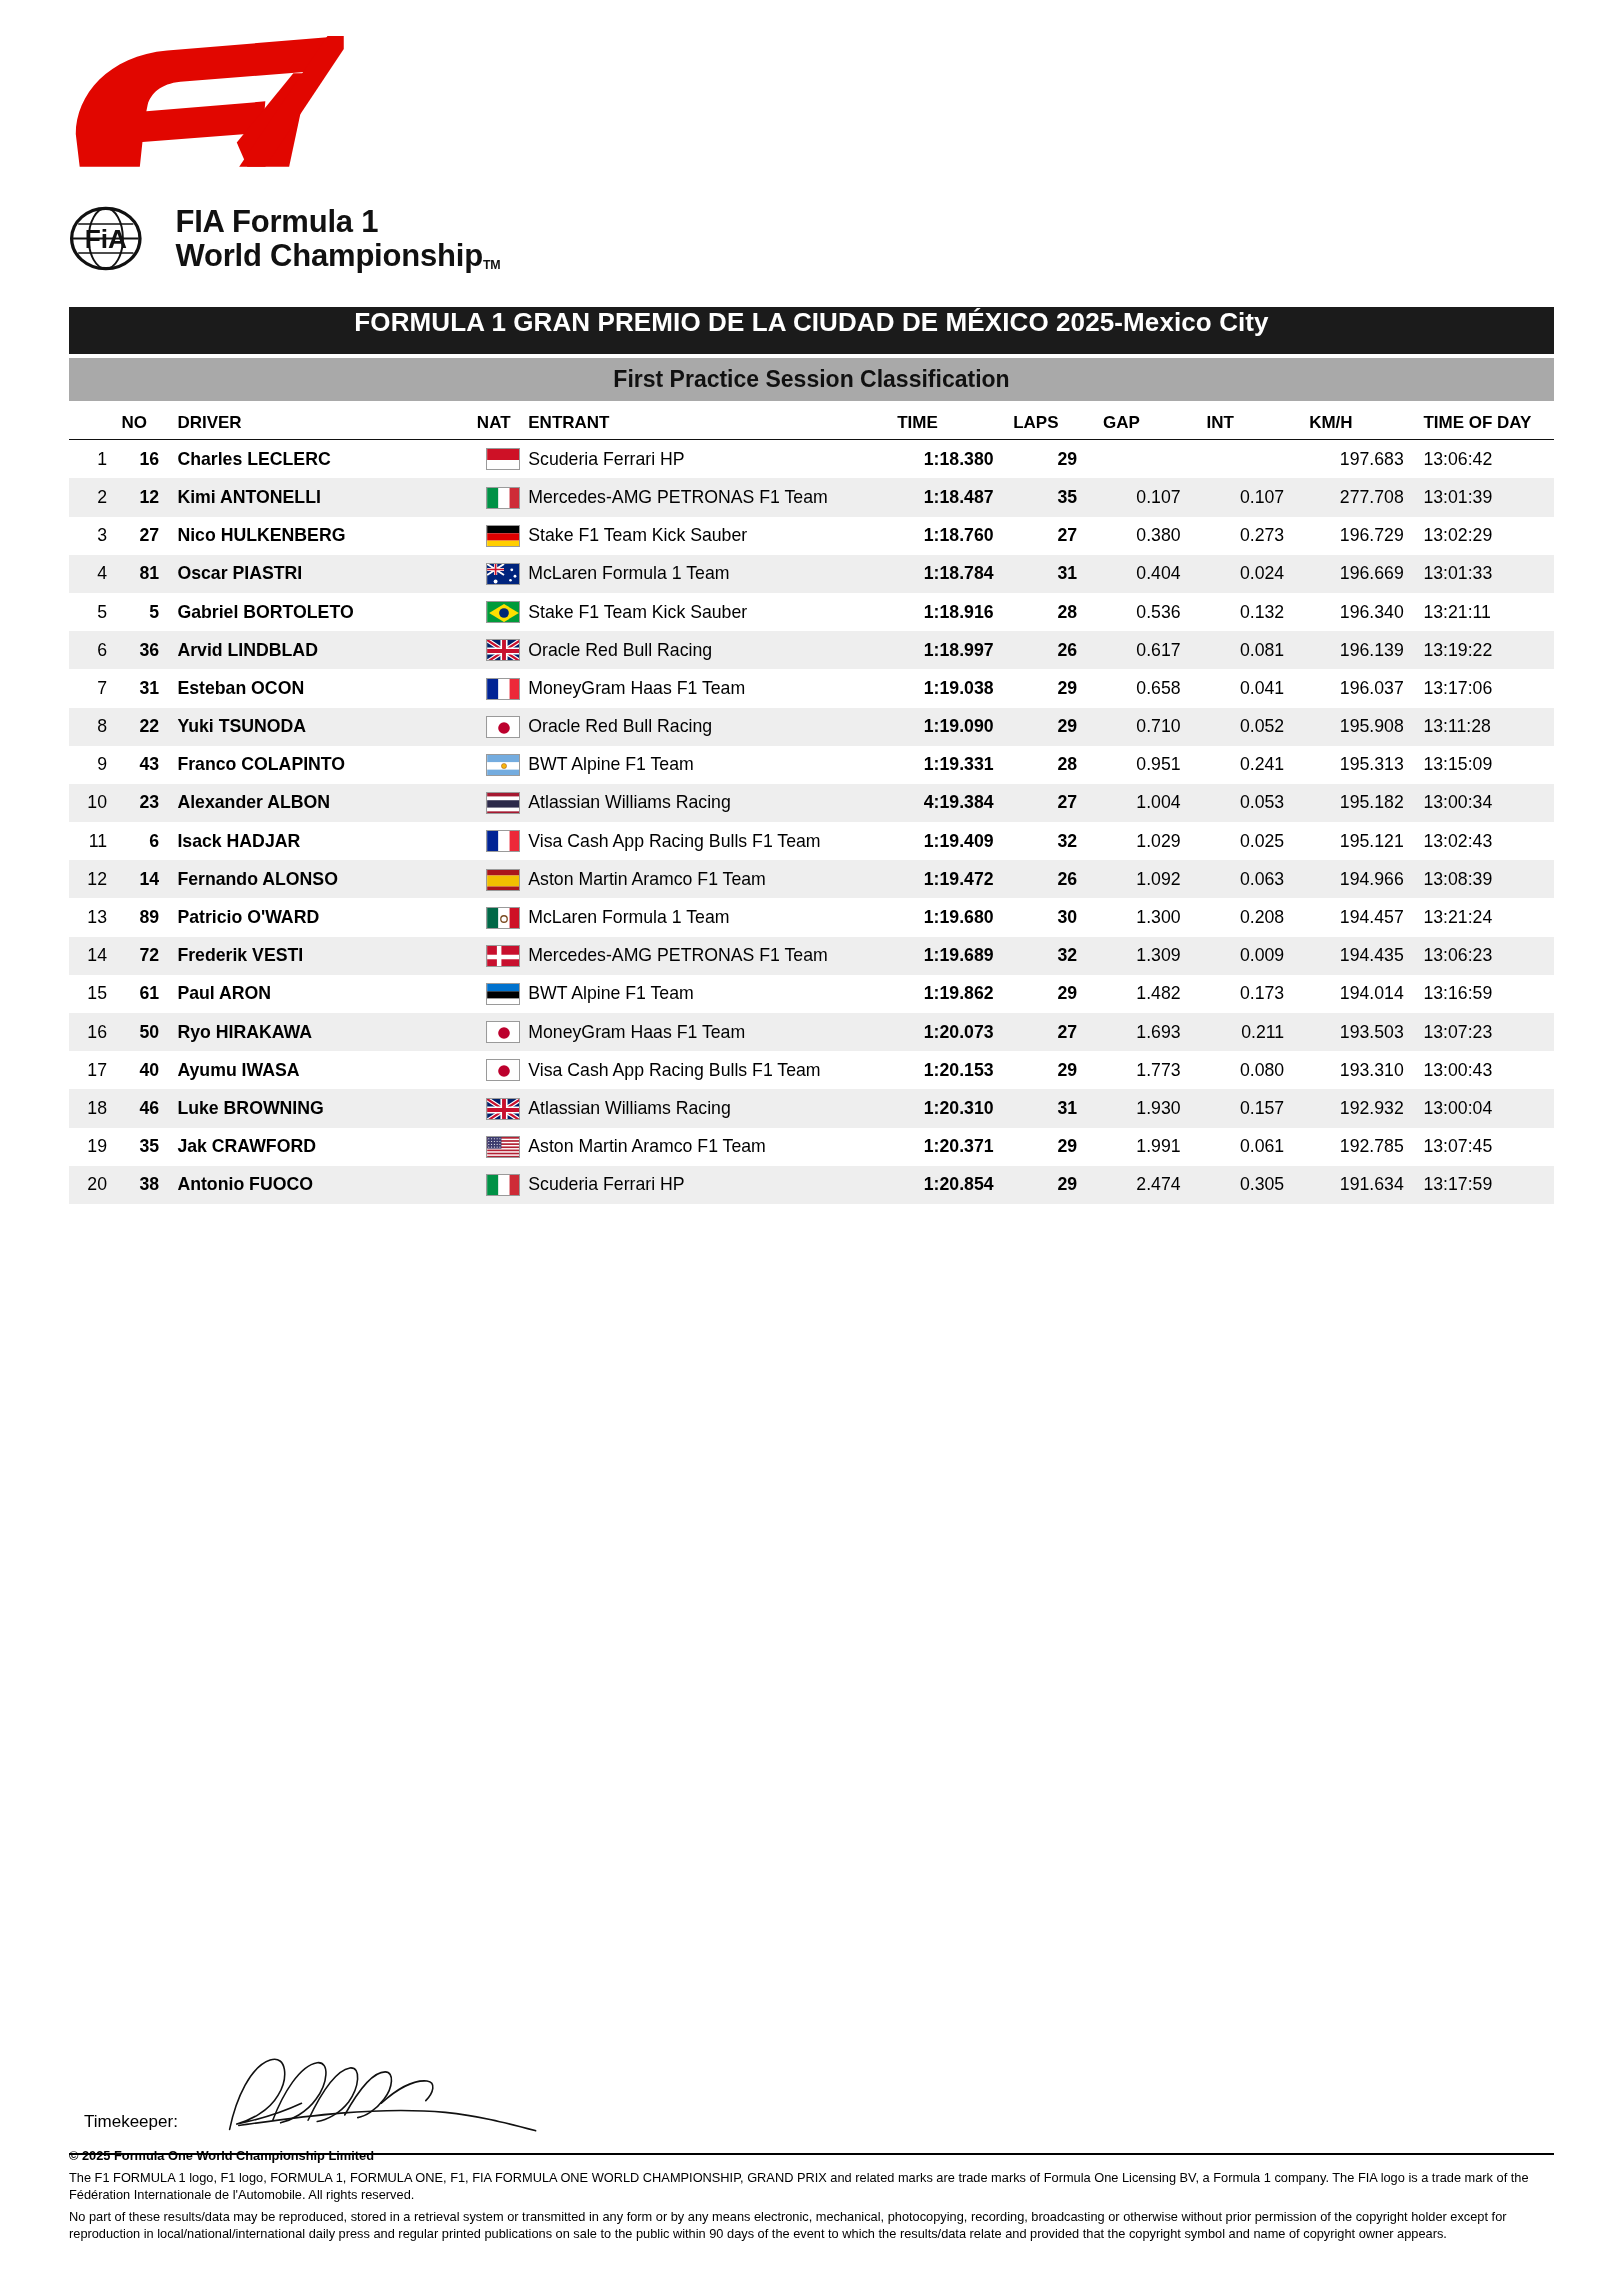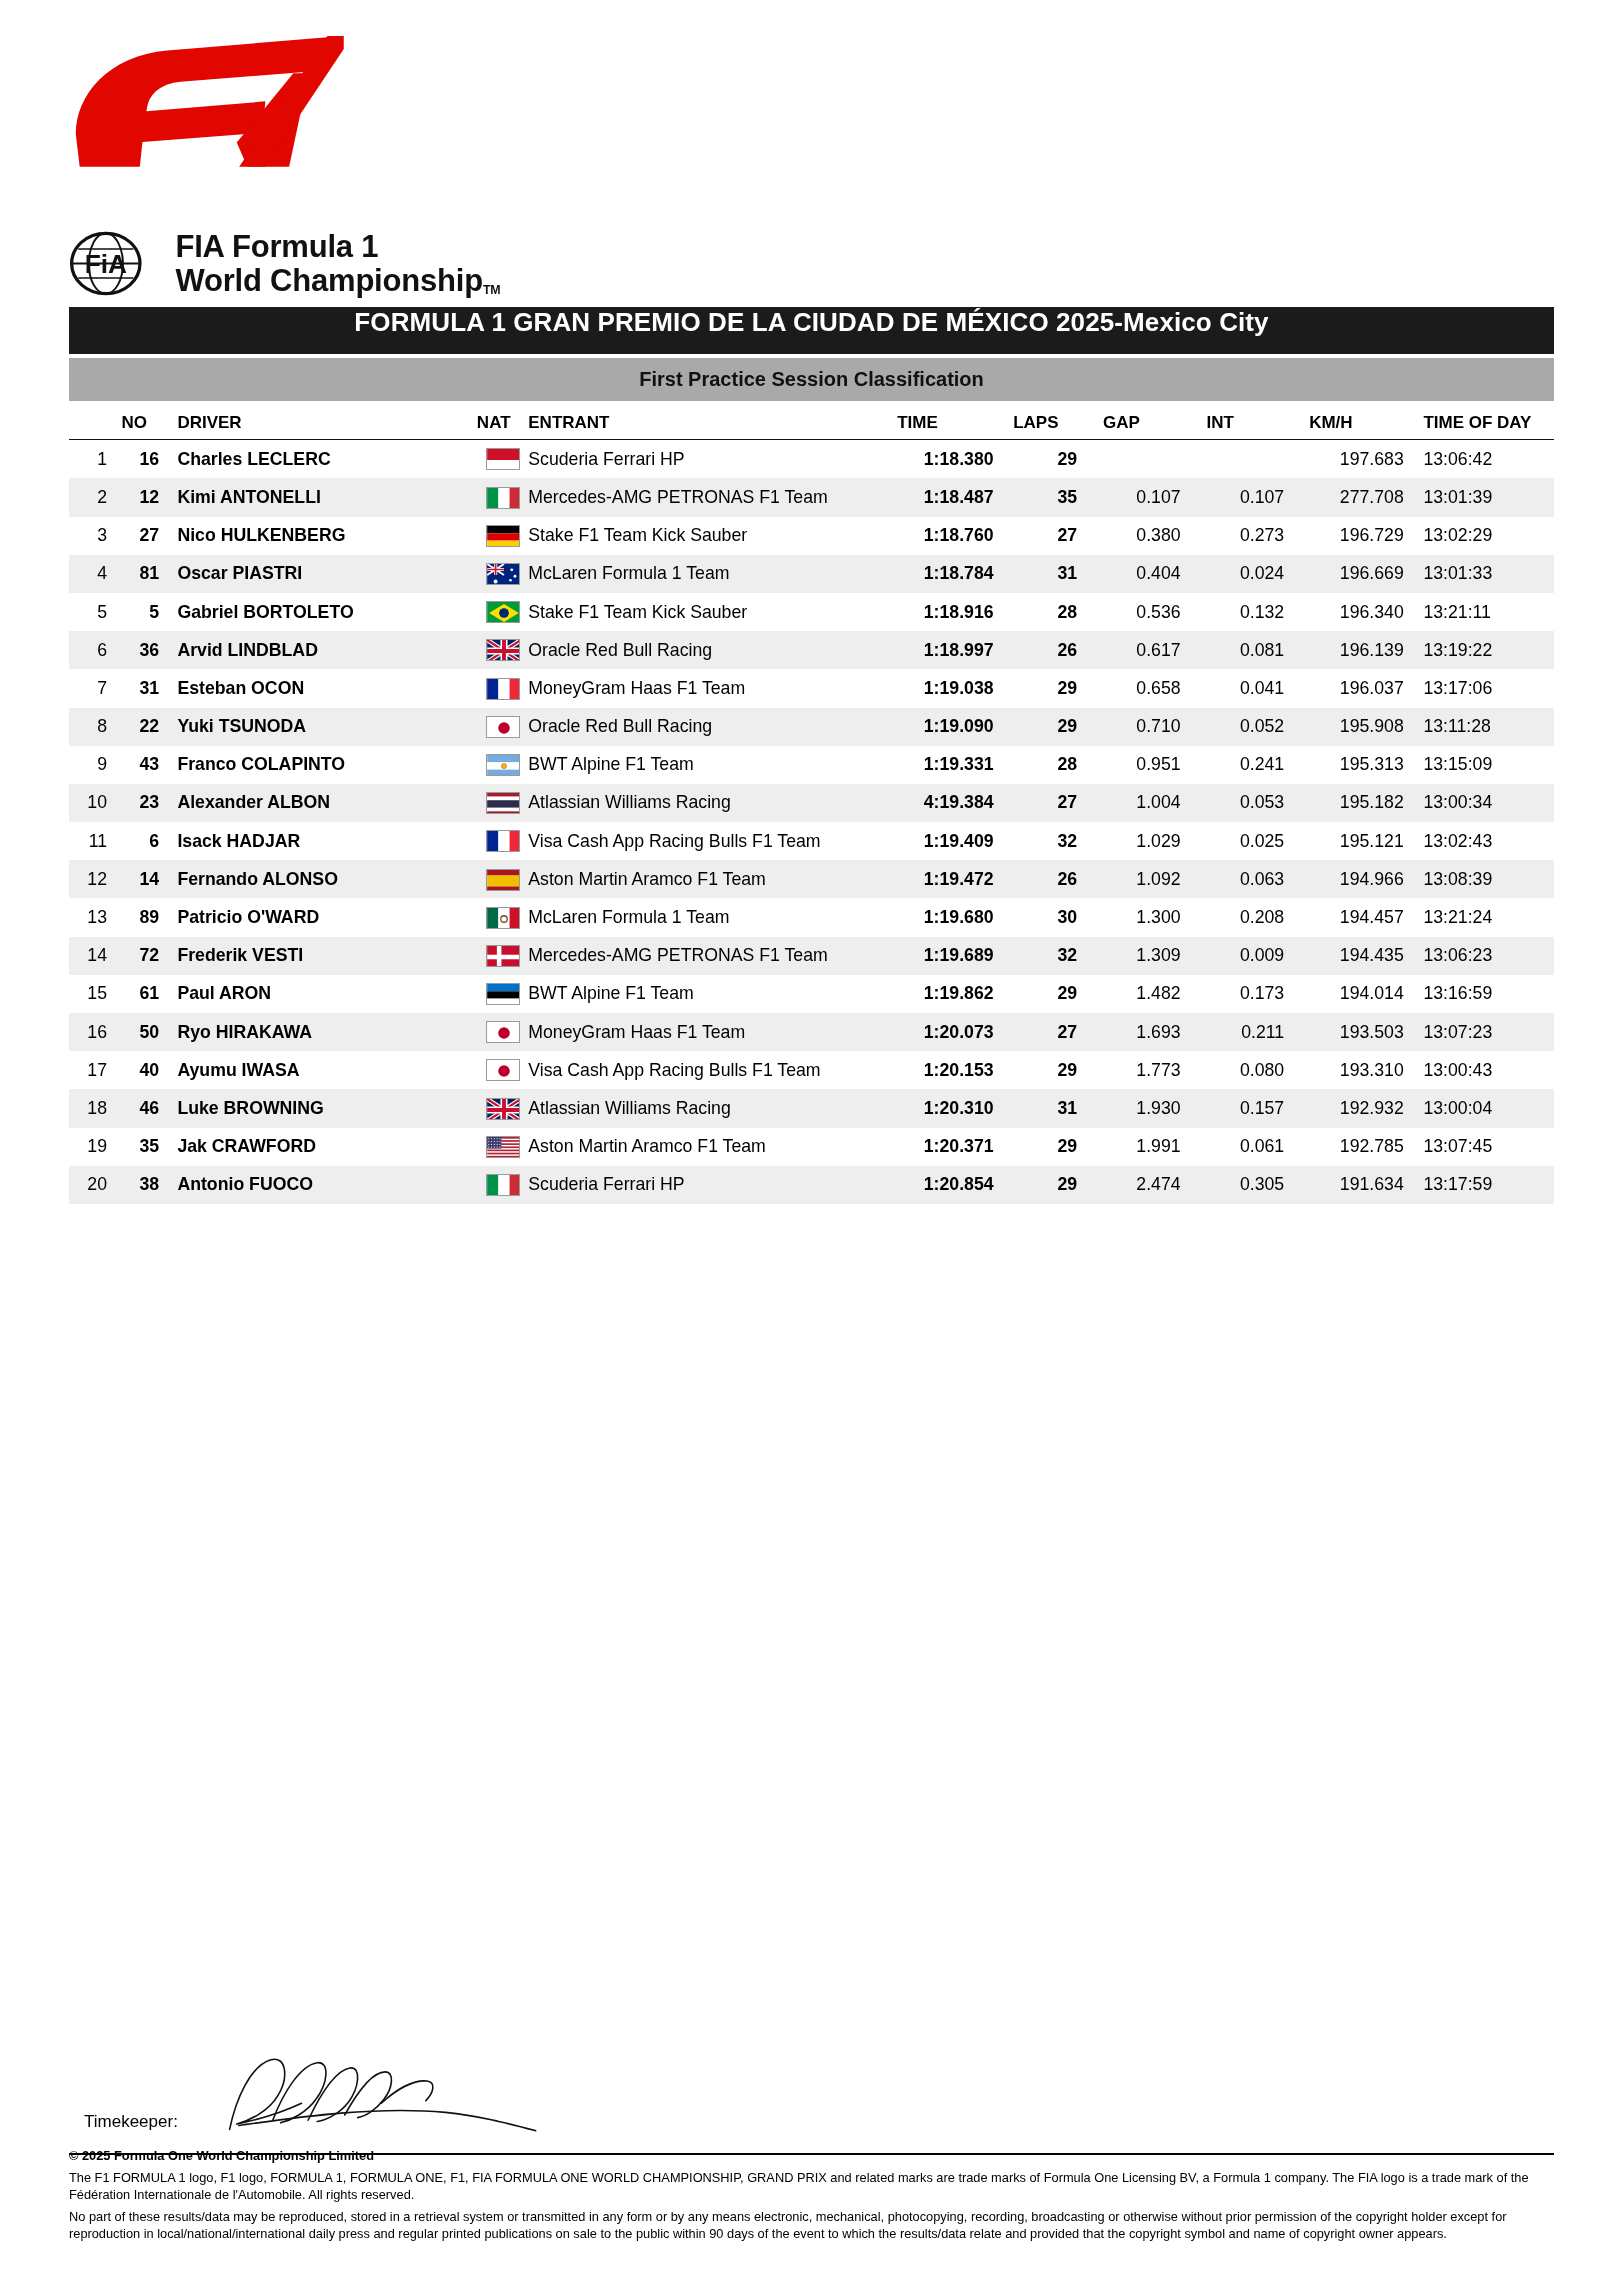--- a/index.html
+++ b/index.html
@@ -30,21 +30,21 @@
   }
   .f1-logo-wrap {
     position: absolute;
     left: 0px;
     top: 36px;
     width: 275px;
   }
   .fia-row {
     position: absolute;
     left: 0px;
-    top: 224px;
+    top: 199px;
     display: flex;
     align-items: center;
   }
   .fia-badge {
     width: 92px;
     height: 79px;
     position: relative;
   }
   .fia-text {
     margin-left: 14.4px;
@@ -106,21 +106,21 @@
   }
   .title-bar .gp-name { font-weight: 800; }
   .title-bar .gp-city { font-weight: 700; }
   .subtitle-bar {
     background: #a9a9a9;
     color: #111111;
     height: 43px;
     display: flex;
     align-items: center;
     justify-content: center;
-    font-size: 20px;
+    font-size: 23px;
     font-weight: 800;
     margin-top: 3.9px;
   }
 
   
   table.results {
     margin-top: 11.8px;
     width: 100%;
     border-collapse: collapse;
     font-size: 17.7px;

